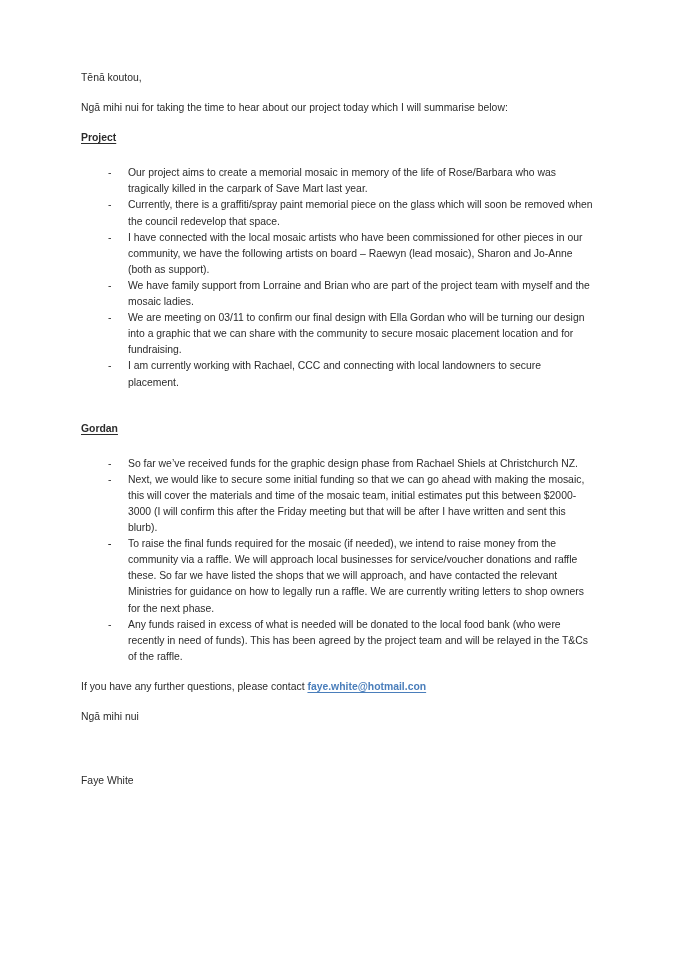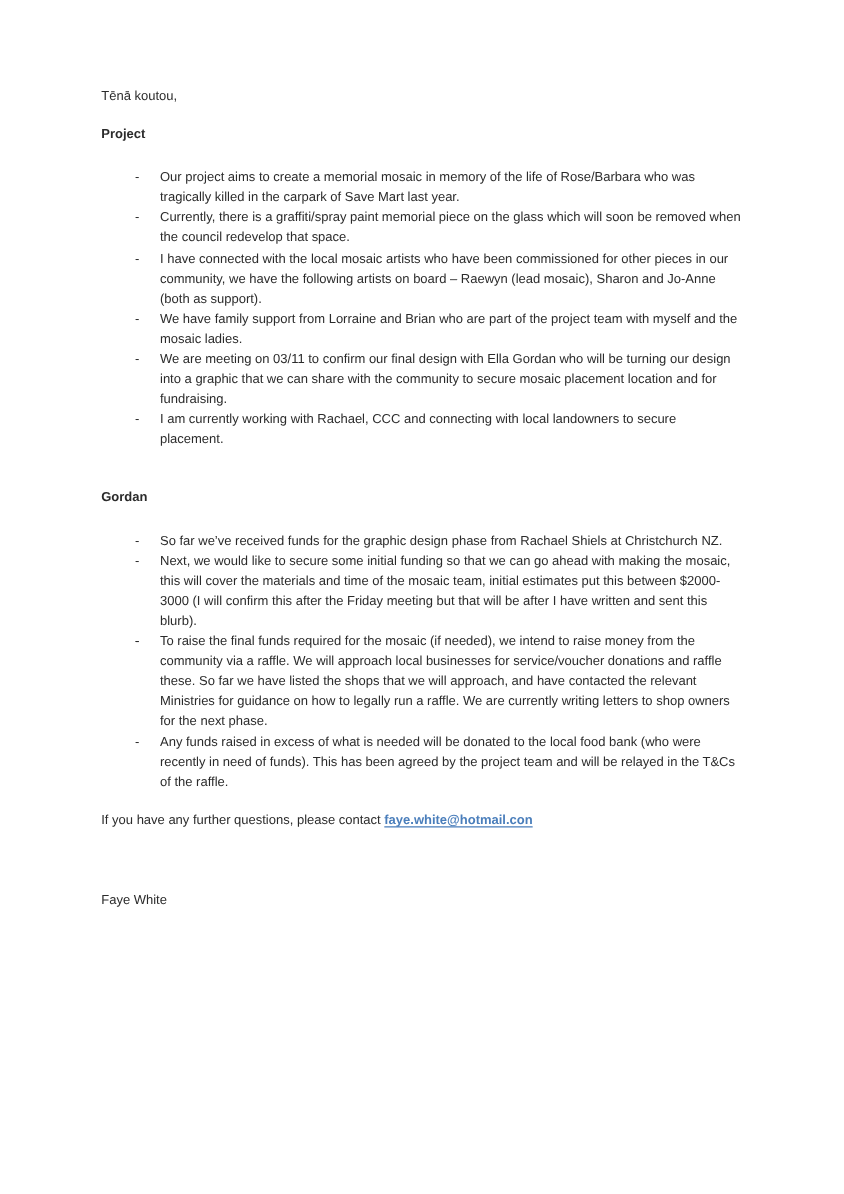--- a/index.html
+++ b/index.html
@@ -37,20 +37,21 @@
     margin: 0 0 14px 0;
     text-align: left;
   }
 
   h2.section-heading {
     margin: 0 0 10px 0;
     font-size: 10.4px;
     line-height: 16.1px;
     font-weight: bold;
     color: #2b2b2b;
+    text-decoration: underline;
     text-underline-offset: 2px;
     display: inline-block;
   }
 
   .heading-wrap {
     margin: 0 0 9px 0;
   }
 
   ul.bullets {
     list-style: none;
@@ -92,20 +93,21 @@
   }
 </style>
 </head>
 <body>
 
 <div class="page">
   <div class="doc-body">
 
     <p class="para">Tēnā koutou,</p>
 
+    <p class="para">Ngā mihi nui for taking the time to hear about our project today which I will summarise below:</p>
 
     <div class="heading-wrap">
       <h2 class="section-heading">Project</h2>
     </div>
 
     <ul class="bullets">
       <li>
         <span class="dash">-</span>
         <span>Our project aims to create a memorial mosaic in memory of the life of Rose/Barbara who was tragically killed in the carpark of Save Mart last year.</span>
       </li>
@@ -154,19 +156,20 @@
         <span>To raise the final funds required for the mosaic (if needed), we intend to raise money from the community via a raffle. We will approach local businesses for service/voucher donations and raffle these. So far we have listed the shops that we will approach, and have contacted the relevant Ministries for guidance on how to legally run a raffle. We are currently writing letters to shop owners for the next phase.</span>
       </li>
       <li>
         <span class="dash">-</span>
         <span>Any funds raised in excess of what is needed will be donated to the local food bank (who were recently in need of funds). This has been agreed by the project team and will be relayed in the T&amp;Cs of the raffle.</span>
       </li>
     </ul>
 
     <p class="para"><span>If you have any further questions, please contact </span><a class="email-link" href="#">faye.white@hotmail.con</a></p>
 
+    <p class="para">Ngā mihi nui</p>
 
     <div class="spacer-before-signature"></div>
 
     <p class="para signature">Faye White</p>
 
   </div>
 </div>
 
 </body></html>

